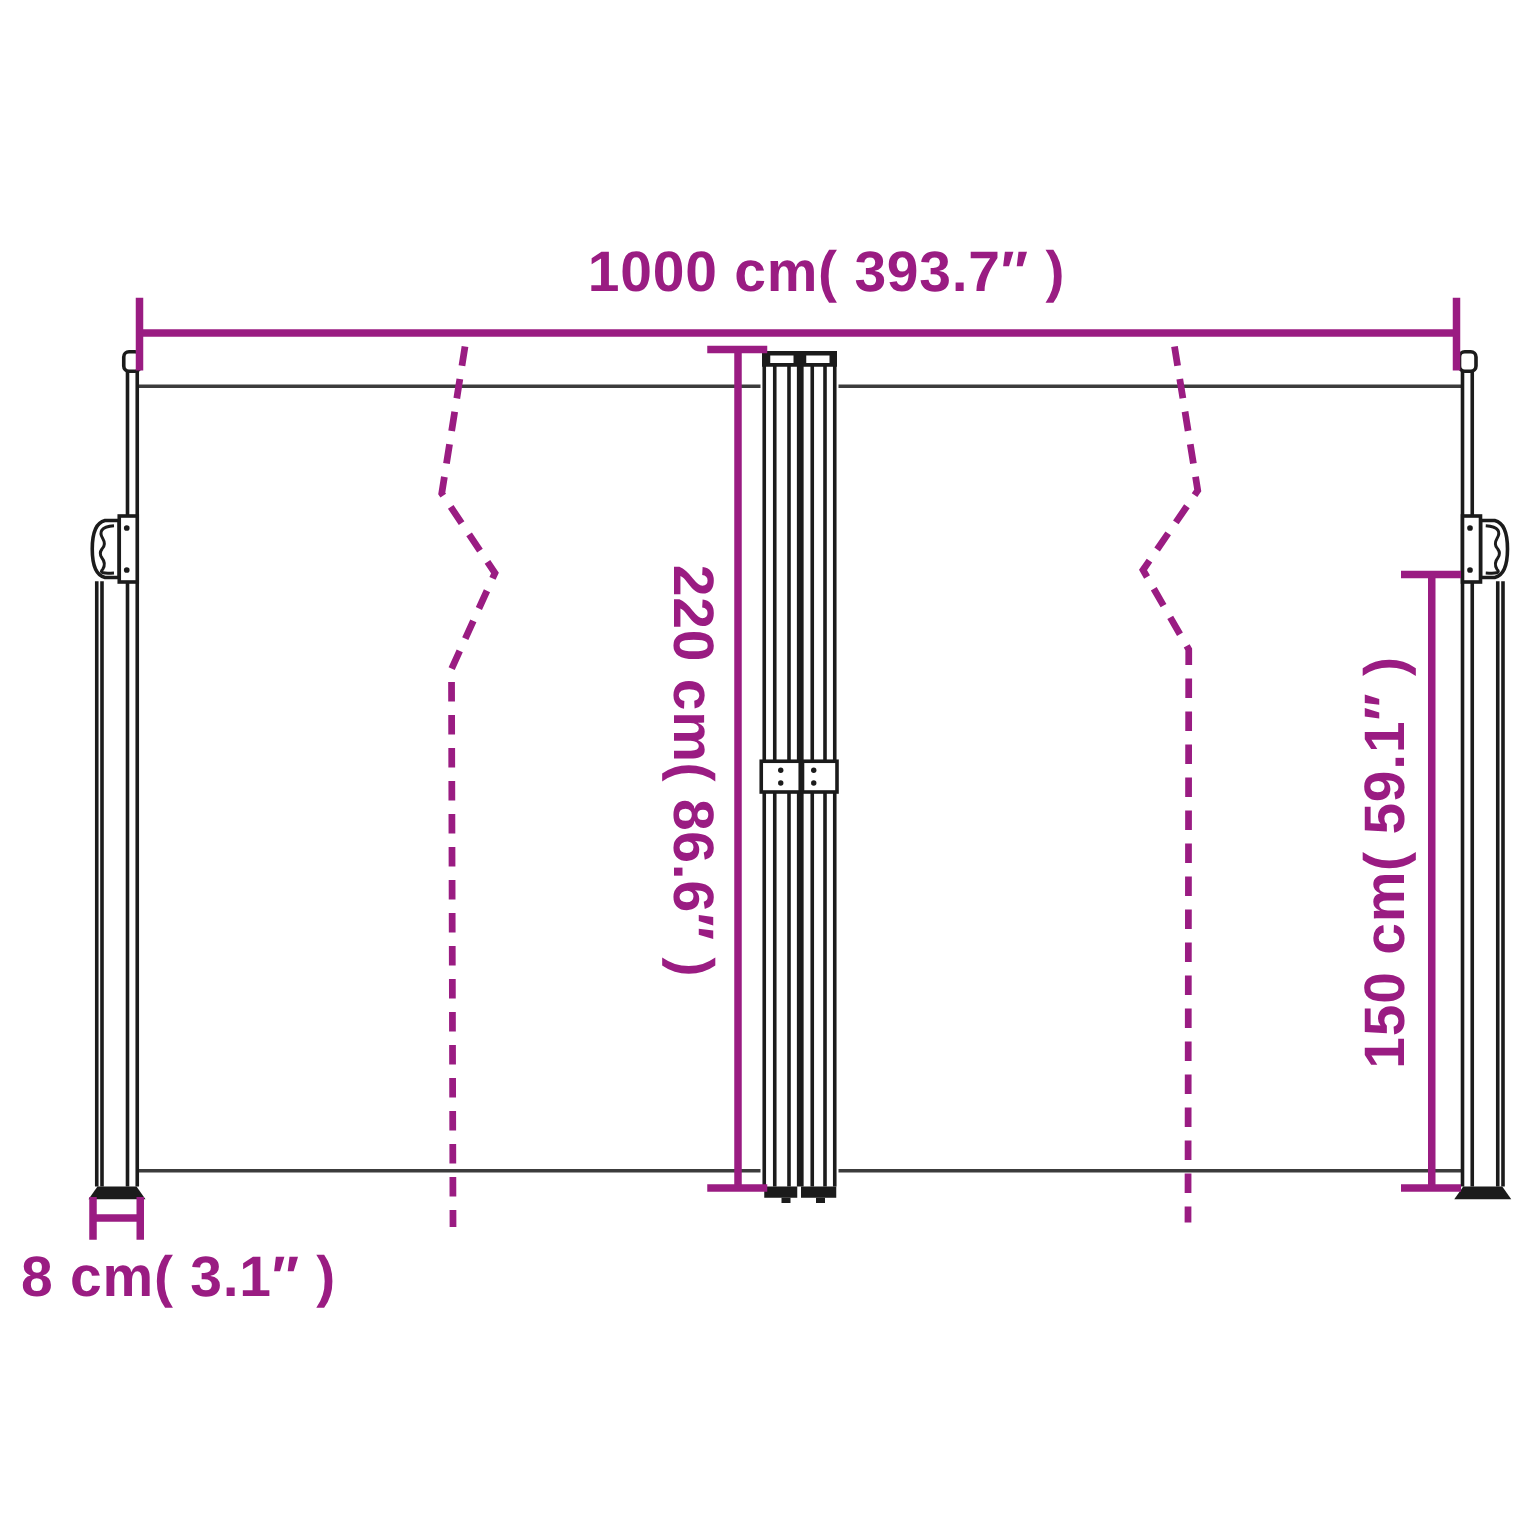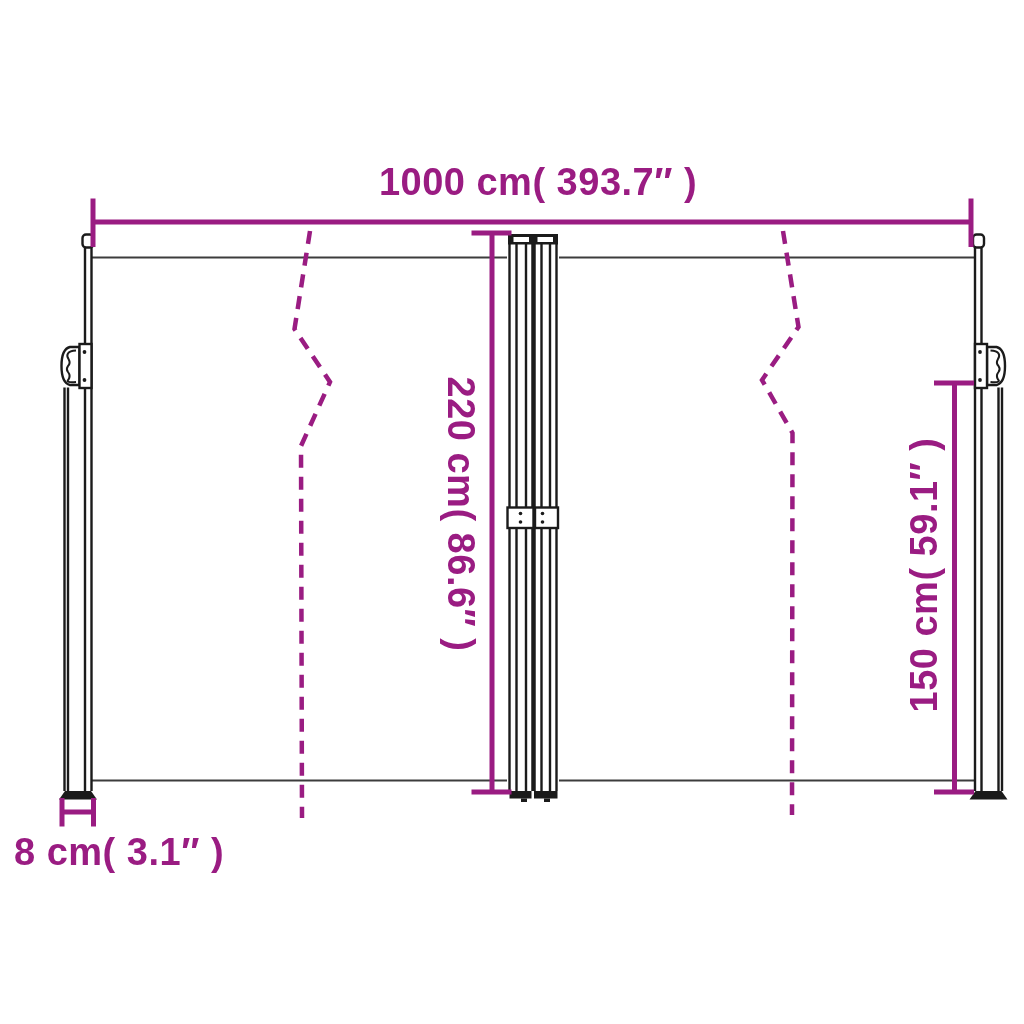--- a/index.html
+++ b/index.html
@@ -132,20 +132,20 @@
       <line class="dim" x1="934" y1="383" x2="974" y2="383"></line>
       <line class="dim" x1="934" y1="792" x2="974" y2="792"></line>
     </g>
     <g>
       <line class="dim" x1="62" y1="812" x2="93.5" y2="812"></line>
       <line class="dim" x1="62" y1="798" x2="62" y2="826.5"></line>
       <line class="dim" x1="93.5" y1="798" x2="93.5" y2="826.5"></line>
     </g>
   </svg>
 
-  <div class="dim-label center-h" style="left:538px; top:163px;">1000 cm( 393.7″ )</div>
+  <div class="dim-label center-h" style="left:551px; top:163px;">1000 cm( 393.7″ )</div>
 
   <div class="dim-label rot-cw" style="left:461px; top:514px;">220 cm( 86.6″ )</div>
 
   <div class="dim-label rot-ccw" style="left:924px; top:575px;">150 cm( 59.1″ )</div>
 
   <div class="dim-label" style="left:14px; top:833px;">8 cm( 3.1″ )</div>
 </div>
 
 </body></html>

